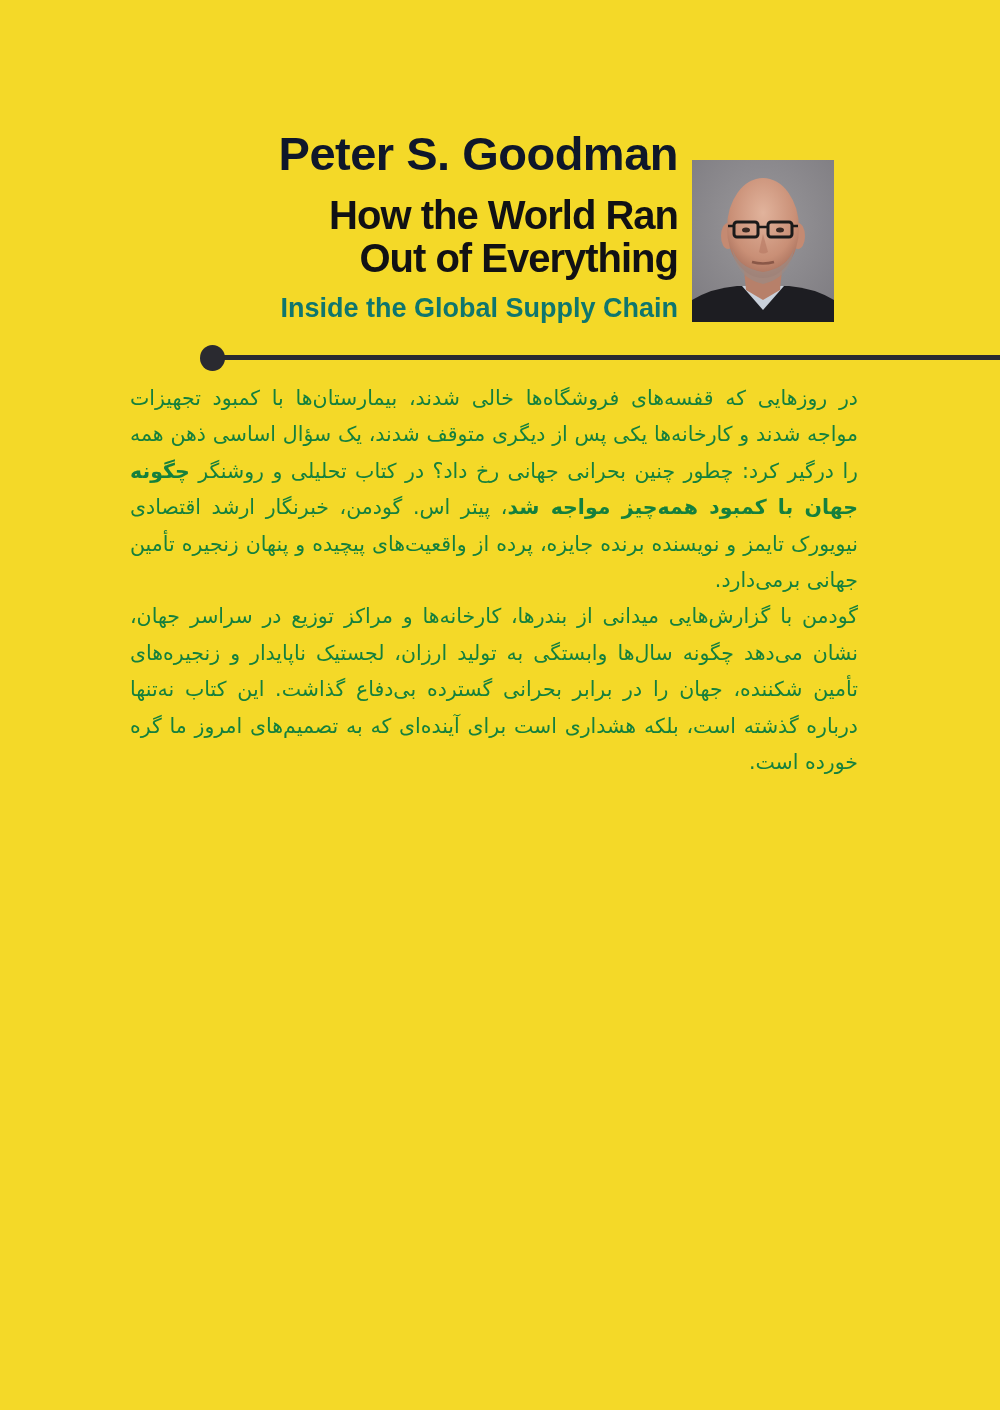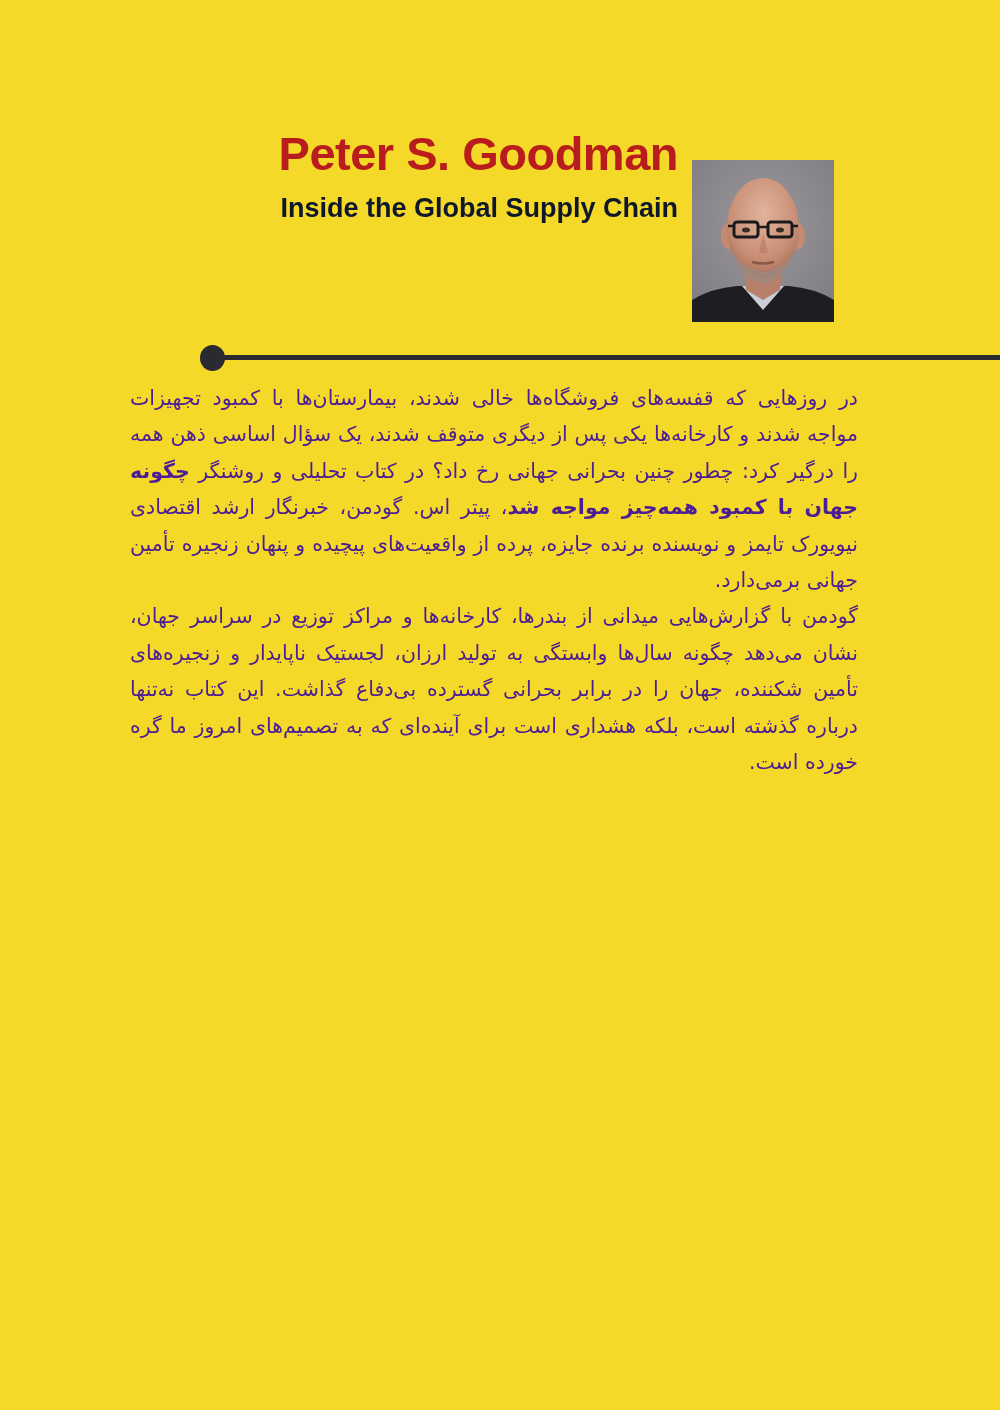--- a/index.html
+++ b/index.html
@@ -6,57 +6,61 @@
   body {
     width: 1000px; height: 1410px; overflow: hidden; position: relative;
     background: #f4d928;
     font-family: "DejaVu Sans", sans-serif;
   }
   .header-block {
     position: absolute; right: 322px; top: 128px; width: 500px;
     text-align: right; font-family: "Liberation Sans", sans-serif;
   }
   .author {
-    font-size: 47px; font-weight: 700; color: #b91c1c; line-height: 52px;
+    font-size: 47px; font-weight: 700; color: #0f172a; line-height: 52px;
     letter-spacing: -0.5px; margin: 0;
   }
   .title {
     font-size: 40px; font-weight: 700; color: #111114; line-height: 43px;
     letter-spacing: -1px; margin-top: 14px;
   }
   .subtitle {
-    font-size: 27px; font-weight: 700; color: #0f172a; line-height: 32px;
+    font-size: 27px; font-weight: 700; color: #0f766e; line-height: 32px;
     margin-top: 12px;
   }
   .photo {
     position: absolute; left: 692px; top: 160px; width: 142px; height: 162px;
     background: #8e8c90; overflow: hidden;
   }
   .divider-line {
     position: absolute; left: 212px; top: 355px; width: 788px; height: 5px;
     background: #2a2a30;
   }
   .divider-dot {
     position: absolute; left: 200px; top: 345px; width: 25px; height: 26px;
     border-radius: 50%; background: #2a2a30;
   }
   .body-text {
     position: absolute; left: 130px; top: 380px; width: 728px;
     direction: rtl; text-align: justify; text-align-last: right;
-    font-size: 20.5px; line-height: 36.4px; color: #4c1d95;
+    font-size: 20.5px; line-height: 36.4px; color: #15803d;
     font-family: "DejaVu Sans", sans-serif;
   }
   .body-text p { margin: 0; }
   .body-text b { font-weight: 700; }
 </style>
 </head>
 <body>
 
 <div class="header-block">
   <div class="author">Peter S. Goodman</div>
+  <div class="title">
+    <div>How the World Ran</div>
+    <div>Out of Everything</div>
+  </div>
   <div class="subtitle">Inside the Global Supply Chain</div>
 </div>
 
 <div class="photo" title="Author portrait of Peter S. Goodman">
   <svg width="142" height="162" viewBox="0 0 142 162">
     <defs>
       <radialGradient id="bg" cx="50%" cy="40%" r="70%">
         <stop offset="0" stop-color="#9a989b"></stop>
         <stop offset="1" stop-color="#7f7d82"></stop>
       </radialGradient>

